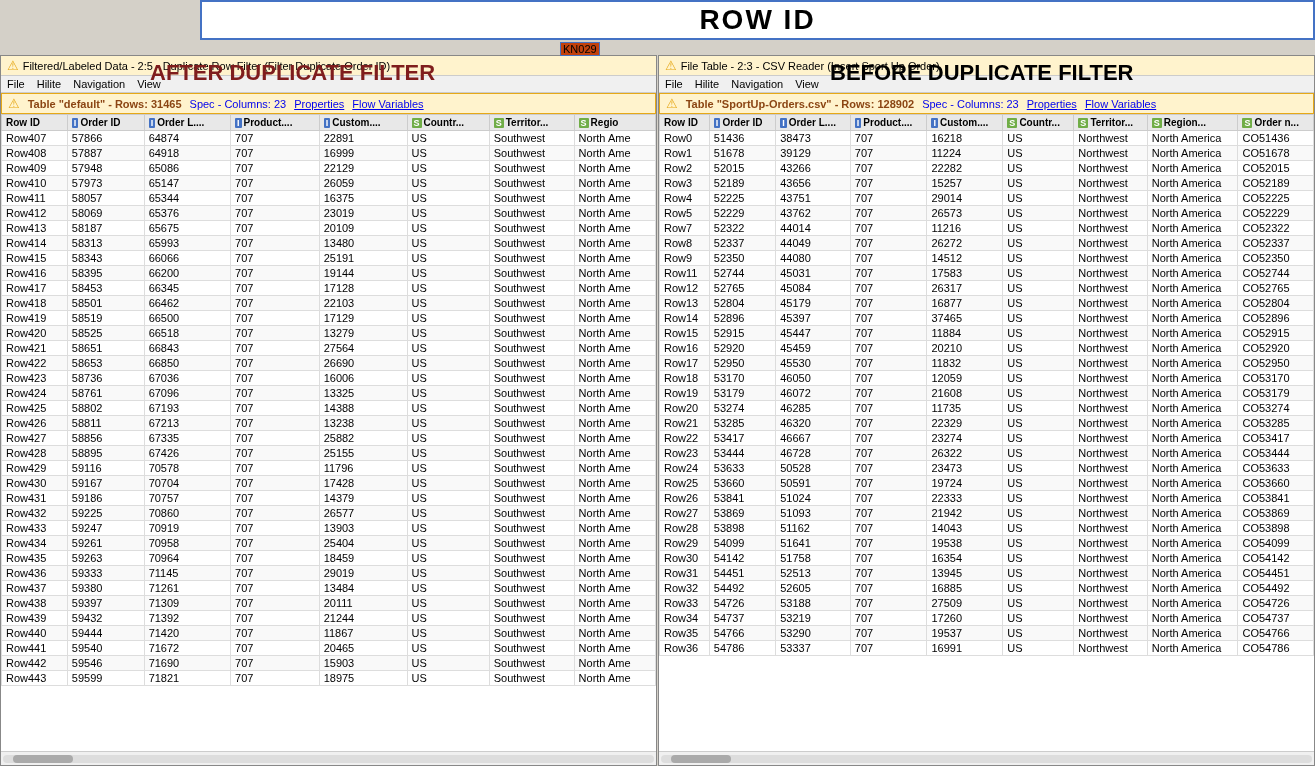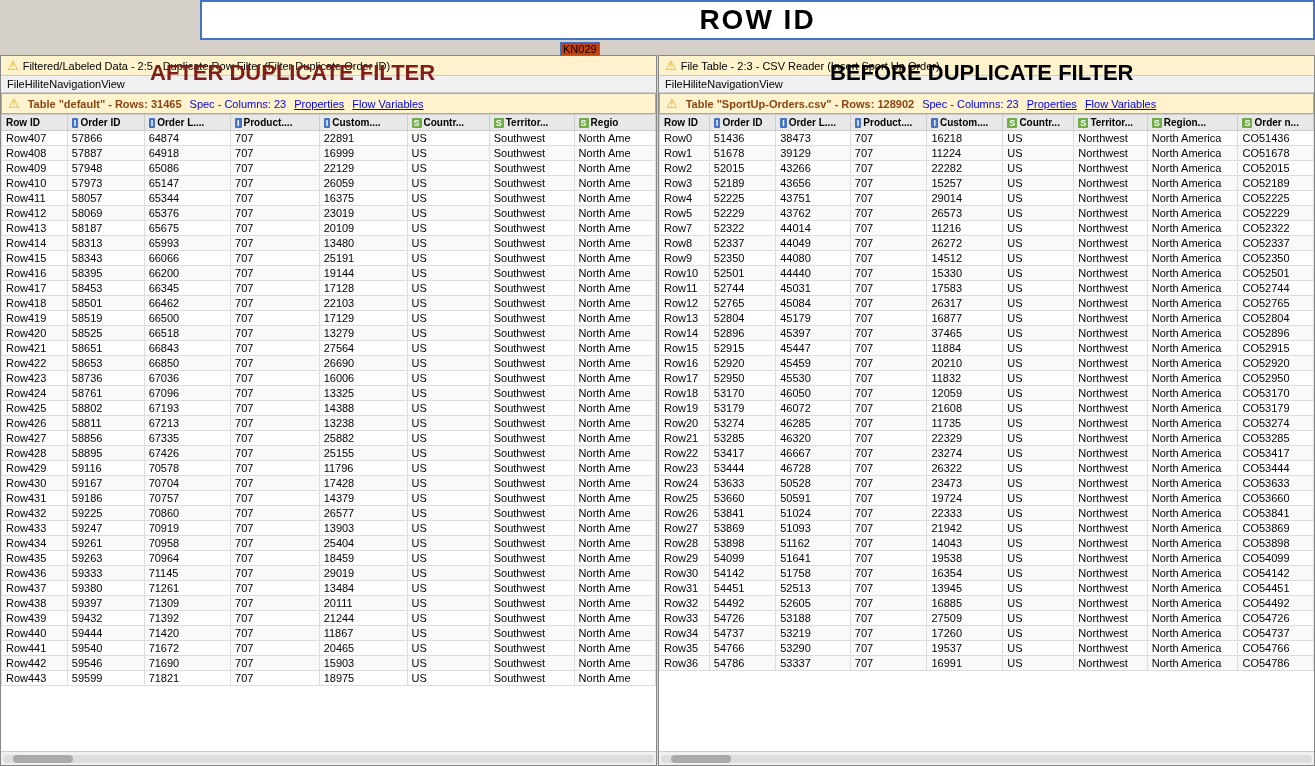--- a/index.html
+++ b/index.html
@@ -109,21 +109,21 @@
       color: #e6a817;
       font-size: 13px;
     }
 
     
     .menu-bar {
       background: #f0f0f0;
       border-bottom: 1px solid #ccc;
       padding: 2px 6px;
       display: flex;
-      gap: 0;
+      gap: 12px;
       font-size: 11px;
     }
     .menu-item {
       cursor: pointer;
       color: black;
     }
 
     
     .table-info-bar {
       background: #fff3cd;
@@ -822,31 +822,20 @@
                 <td>52350</td>
                 <td>44080</td>
                 <td>707</td>
                 <td>14512</td>
                 <td>US</td>
                 <td>Northwest</td>
                 <td>North America</td>
                 <td>CO52350</td>
               </tr>
               <tr>
-                <td>Row10</td>
-                <td>52501</td>
-                <td>44440</td>
-                <td>707</td>
-                <td>15330</td>
-                <td>US</td>
-                <td>Northwest</td>
-                <td>North America</td>
-                <td>CO52501</td>
-              </tr>
-              <tr>
                 <td>Row11</td>
                 <td>52744</td>
                 <td>45031</td>
                 <td>707</td>
                 <td>17583</td>
                 <td>US</td>
                 <td>Northwest</td>
                 <td>North America</td>
                 <td>CO52744</td>
               </tr>

